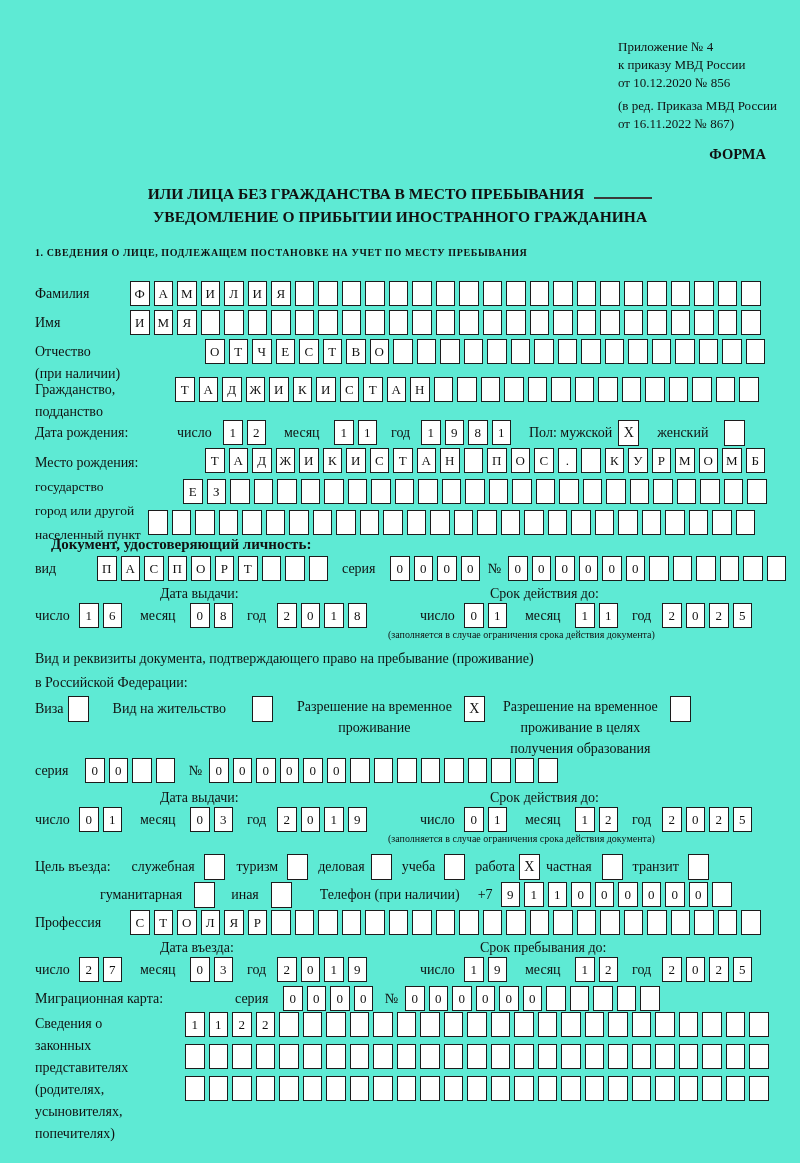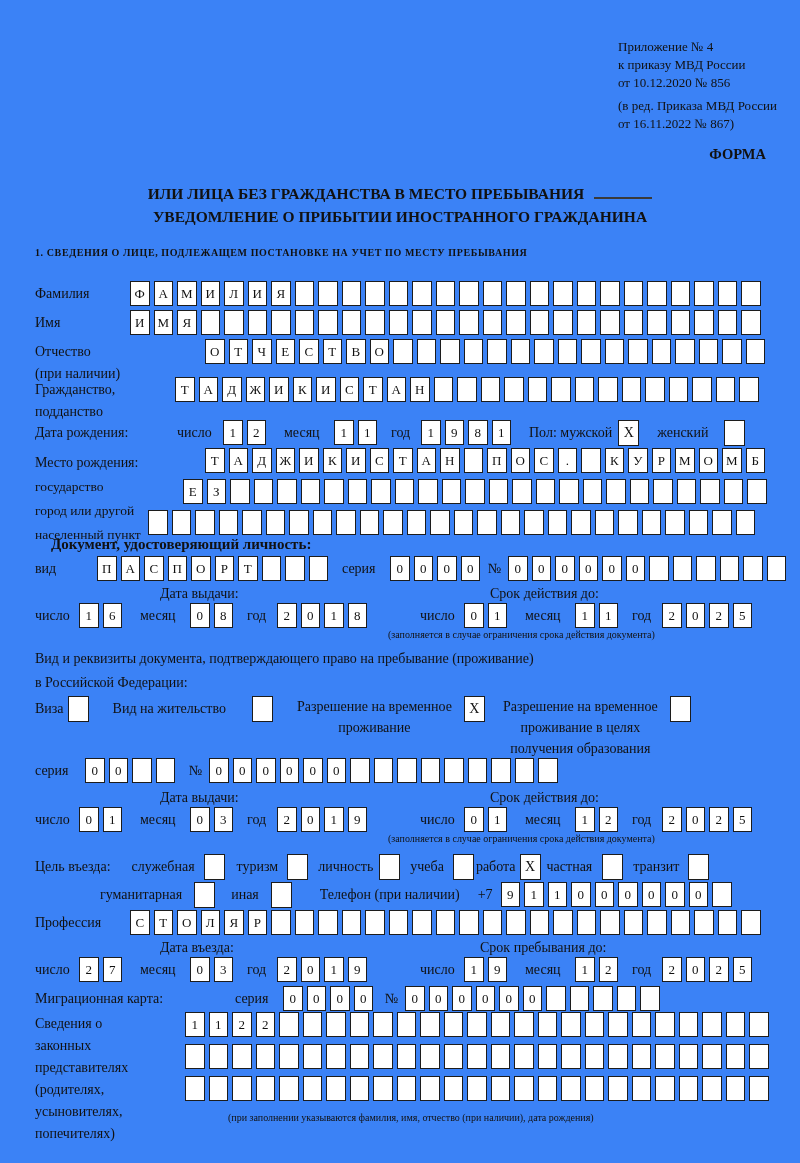--- a/index.html
+++ b/index.html
@@ -1,16 +1,16 @@
 <!DOCTYPE html>
 <html><head>
 <meta charset="utf-8">
 <style>
   html,body{margin:0;padding:0;background:#fff;}
-  .page{position:relative;width:800px;height:1163px;background:#3b82f6;overflow:hidden;
+  .page{position:relative;width:800px;height:1163px;background:#5eead4;overflow:hidden;
         font-family:"Liberation Serif","DejaVu Serif",serif;color:#111;font-size:14px;}
   .abs{position:absolute;}
   .row{position:absolute;display:flex;align-items:flex-start;}
   .b{font-weight:bold;}
   .lbl{font-size:14px;line-height:25px;white-space:nowrap;display:inline-block;}
   .small{font-size:13.5px;}
   .cellrow{display:flex;}
   .cell{box-sizing:border-box;flex:0 0 19.5px;width:19.5px;height:25px;border:1.6px solid #1c1c1c;
         margin-right:4px;display:flex;align-items:center;justify-content:center;
         font-size:13px;background:#fff;}
@@ -464,25 +464,25 @@
   </div>
 
   <div class="abs note" style="left:388px;top:833px;">(заполняется в случае ограничения срока действия документа)</div>
 
   <div class="row" style="left:35px;top:854px;">
     <span class="lbl">Цель въезда:</span>
     <span class="lbl" style="margin-left:21px">служебная</span>
     <span class="checkbox" style="margin-left:9px"></span>
     <span class="lbl" style="margin-left:12px">туризм</span>
     <span class="checkbox" style="margin-left:9px"></span>
-    <span class="lbl" style="margin-left:10px">личность</span>
+    <span class="lbl" style="margin-left:10px">деловая</span>
     <span class="checkbox" style="margin-left:6px"></span>
     <span class="lbl" style="margin-left:10px">учеба</span>
     <span class="checkbox" style="margin-left:9px"></span>
-    <span class="lbl" style="margin-left:2px">работа</span>
+    <span class="lbl" style="margin-left:10px">работа</span>
     <span class="checkbox" style="margin-left:4px">X</span>
     <span class="lbl" style="margin-left:6px">частная</span>
     <span class="checkbox" style="margin-left:10px"></span>
     <span class="lbl" style="margin-left:10px">транзит</span>
     <span class="checkbox" style="margin-left:9px"></span>
   </div>
 
   <div class="row" style="left:35px;top:882px;">
     <span class="lbl" style="margin-left:65px">гуманитарная</span>
     <span class="checkbox" style="margin-left:12px"></span>
@@ -687,15 +687,14 @@
         <span class="cell"></span>
         <span class="cell"></span>
         <span class="cell"></span>
         <span class="cell"></span>
         <span class="cell"></span>
         <span class="cell"></span>
         <span class="cell"></span>
       </span>
   </div>
 
-  <div class="abs note" style="left:228px;top:1112px;">(при заполнении указываются фамилия, имя, отчество (при наличии), дата рождения)</div>
 
 </div>
 
 </body></html>

